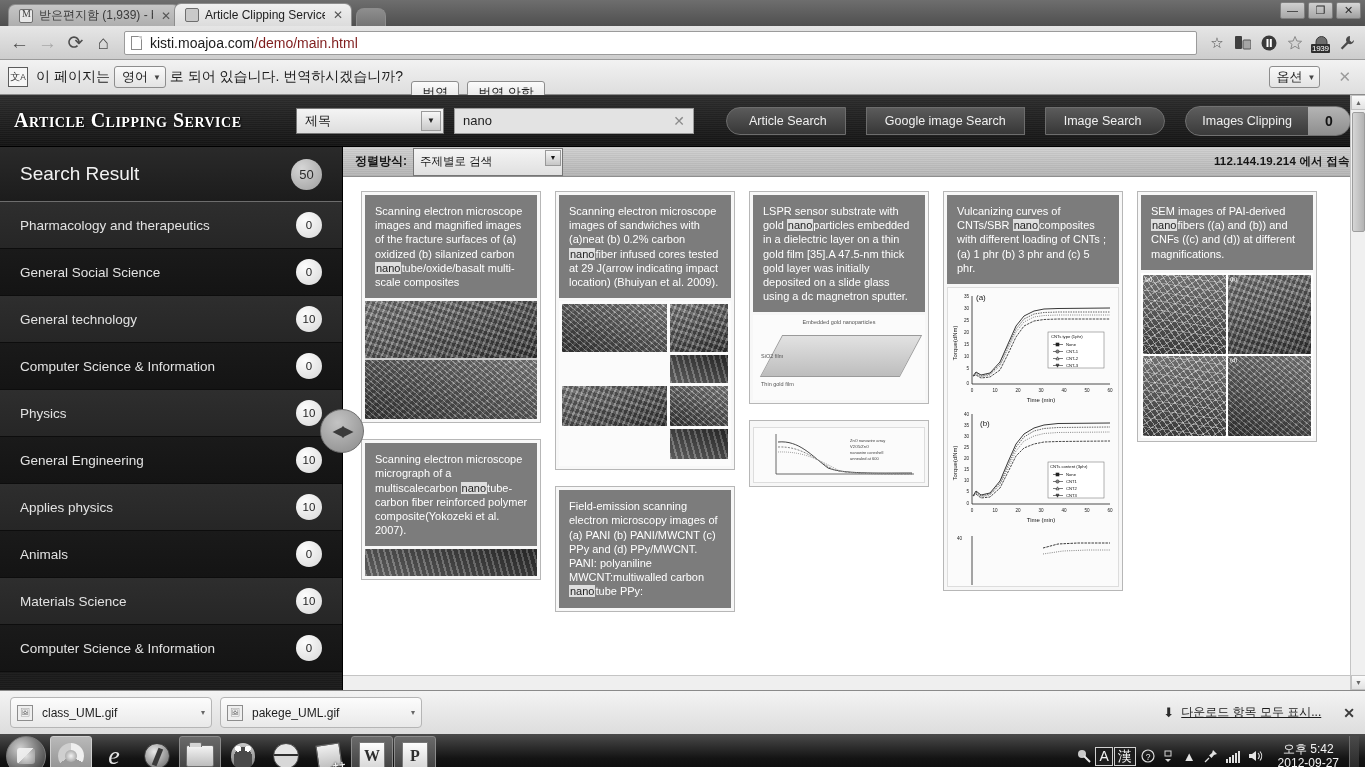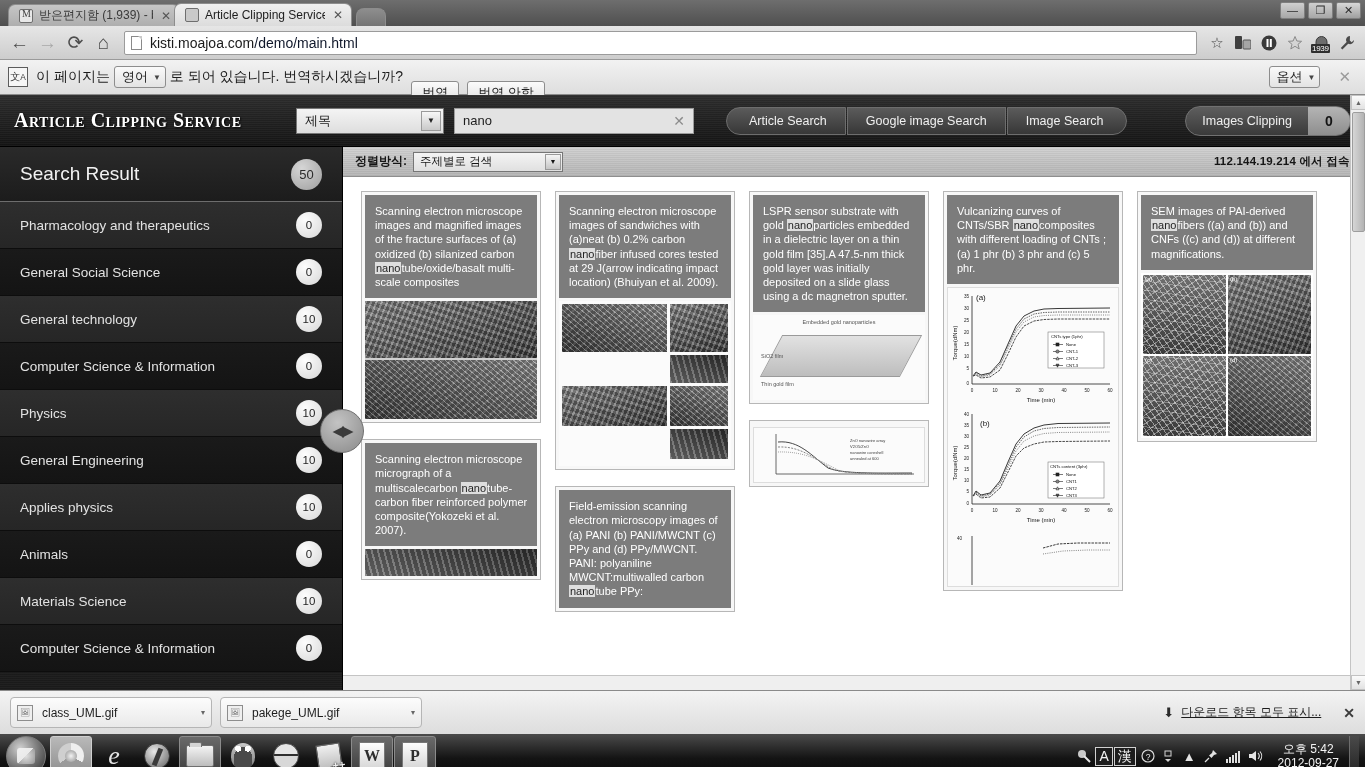--- a/index.html
+++ b/index.html
@@ -129,21 +129,21 @@
     margin-right: 8px;
     position: relative;
     flex: 0 0 auto;
   }
   #page-icon::after{
     content:""; position:absolute; right:-1px; top:-1px;
     border-left: 4px solid transparent;
     border-top: 4px solid #c9c9c9;
   }
   .url-dark { color: #1a1a1a; }
-  .url-grey { color: #0f172a; }
+  .url-grey { color: #7f1d1d; }
   .tb-icon {
     width: 24px; height: 24px;
     margin-left: 2px;
     display: flex; align-items: center; justify-content: center;
     color: #4a4a4a; font-size: 15px;
     flex: 0 0 auto;
     position: relative;
   }
   .tb-icon svg { display:block; }
   .badge-1939 {
@@ -266,21 +266,21 @@
     padding: 0 8px;
     font-size: 13px; color: #1d1d1d;
     flex: 0 0 auto;
     position: relative;
   }
   #search-field .value { flex: 1; }
   #search-clear { color: #8b8b8b; font-size: 14px; }
   #hdr-buttons {
     display: flex; align-items: center;
     margin-left: 32px;
-    gap: 1px;
+    gap: 20px;
     flex: 0 0 auto;
   }
   .hdr-btn {
     height: 28px;
     padding: 0 18px;
     background: linear-gradient(#5b5b5b, #373737);
     border: 1px solid #6d6d6d;
     color: #f0f0f0;
     font-size: 12.5px;
     display: flex; align-items: center; justify-content: center;
@@ -384,21 +384,21 @@
       repeating-linear-gradient(0deg, rgba(0,0,0,0.05) 0 1px, transparent 1px 2px),
       linear-gradient(#d3d3d3,#b8b8b8);
     border-bottom: 1px solid #8e8e8e;
     display: flex; align-items: center;
     padding: 0 12px;
     font-size: 12px;
     color: #151515;
   }
   #sort-label { font-weight: bold; margin-right: 6px; }
   #sort-select {
-    width: 150px; height: 20px;
+    width: 150px; height: 28px;
     background: linear-gradient(#f4f4f4,#e0e0e0);
     border: 1px solid #767676;
     display: flex; align-items: center;
     padding-left: 6px;
     font-size: 11.5px;
     position: relative;
   }
   #sort-select .drop {
     position: absolute; right: 1px; top: 1px;
     width: 16px; height: 16px;

